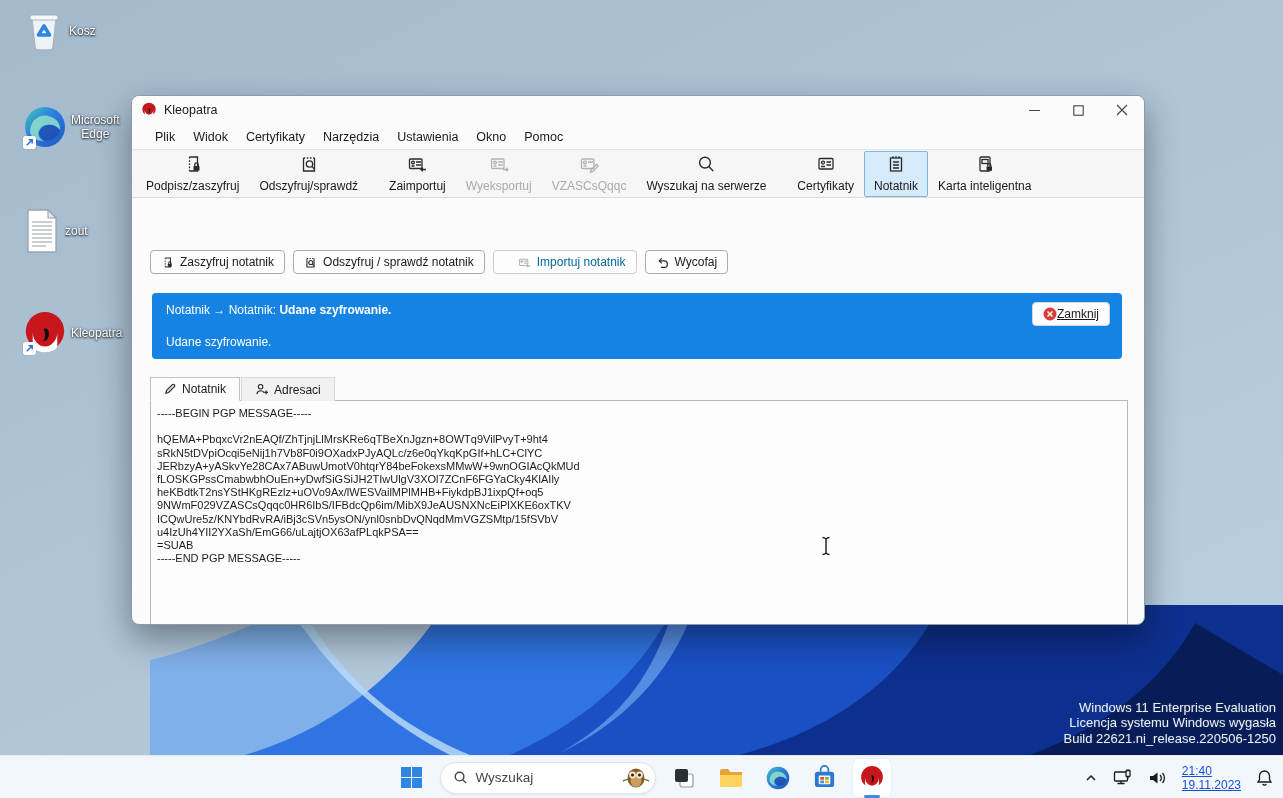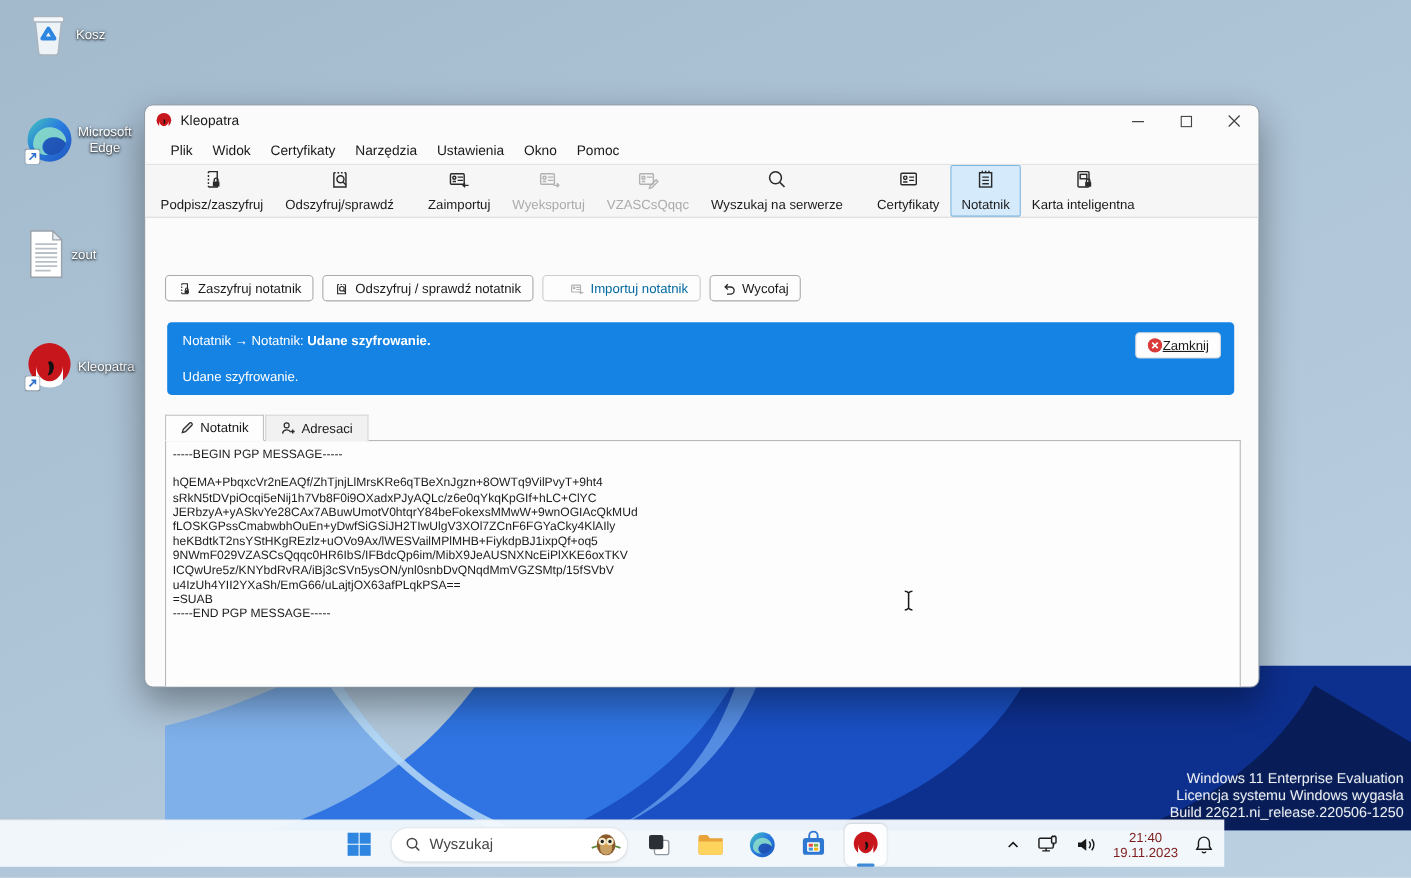--- a/index.html
+++ b/index.html
@@ -74,36 +74,36 @@
 
   .editor { height:238px; margin-top:-1px; background:#fdfdfd;
             border:1px solid #b8b8b8; border-bottom-color:#8c8c8c; padding:6px 6px; position:relative; }
   .editor pre { font-family:"Liberation Sans", sans-serif; font-size:11px; line-height:13.2px;
                 color:#1c1c1c; white-space:pre; }
 
   
   .ibeam { position:absolute; left:820px; top:536px; z-index:50; }
 
   
-  .taskbar { position:absolute; left:0; bottom:10px; width:1113px; height:43px;
+  .taskbar { position:absolute; left:0; bottom:0; width:1283px; height:43px;
              background:rgba(243,248,252,.97); border-top:1px solid rgba(0,0,0,.05); z-index:40; }
   .tb-center { position:absolute; left:0; right:0; top:0; height:43px;
                display:flex; align-items:center; justify-content:center; gap:9px; }
   .tb-ic { width:38px; height:38px; display:flex; align-items:center; justify-content:center;
            border-radius:6px; position:relative; }
   .tb-ic.appactive { background:rgba(255,255,255,.85); box-shadow:0 0 2px rgba(0,0,0,.12); }
   .tb-ic.appactive::after { content:""; position:absolute; bottom:-1px; left:11px; width:16px; height:3px;
            border-radius:2px; background:#3f8ad6; }
   .searchpill { height:32px; width:216px; background:#fff; border:1px solid #e2e6ea; border-radius:16px;
                 display:flex; align-items:center; padding:0 4px 0 12px; gap:8px;
                 box-shadow:0 1px 2px rgba(0,0,0,.08); }
   .searchpill .stext { flex:1; font-size:13.5px; color:#444; }
   .tb-tray { position:absolute; right:4px; top:0; height:43px; display:flex; align-items:center; gap:3px; }
   .tray-ic { padding:5px 6px; display:flex; align-items:center; }
-  .clock { text-align:center; font-size:12px; line-height:14px; color:#7f1d1d; padding:0 6px; }
+  .clock { text-align:left; font-size:12px; line-height:14px; color:#1d4ed8; padding:0 6px;text-decoration:underline; }
 </style>
 </head>
 <body>
 
 <svg class="bloom" viewBox="0 0 1133 150" preserveAspectRatio="none">
   <path d="M0,150 L0,55 C55,42 105,18 150,0 C185,60 230,112 320,150 Z" fill="#7fb0ea"></path>
   <path d="M95,150 C190,122 255,62 295,0 L540,0 C518,72 470,118 408,150 Z" fill="#2f74e2"></path>
   <path d="M360,150 C445,112 495,60 525,0 L790,0 C765,82 705,124 645,150 Z" fill="#1a50c4"></path>
   <path d="M590,150 C690,122 755,70 790,0 L1133,0 L1133,150 Z" fill="#0d2f8e"></path>
   <path d="M880,150 C955,122 1012,78 1045,18 L1133,70 L1133,150 Z" fill="#081d58"></path>

